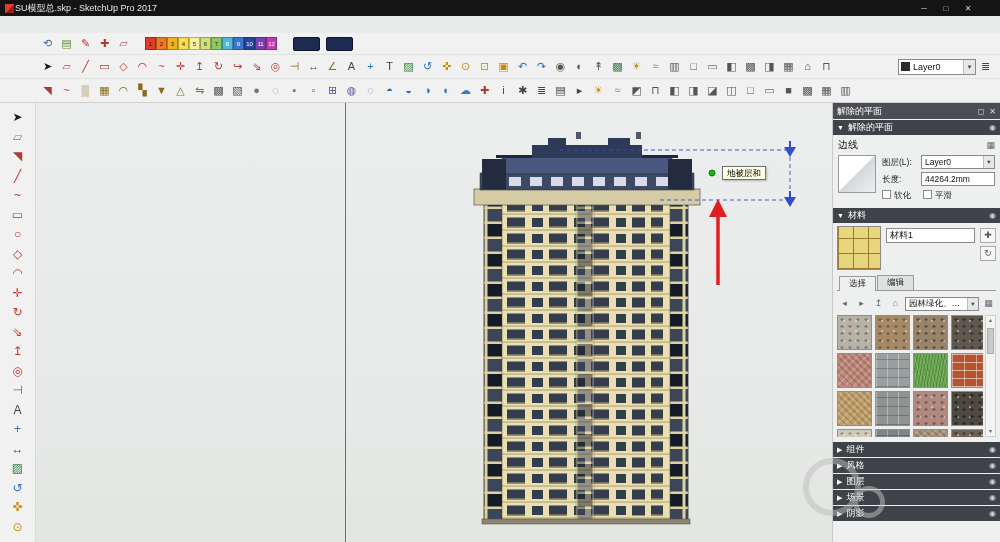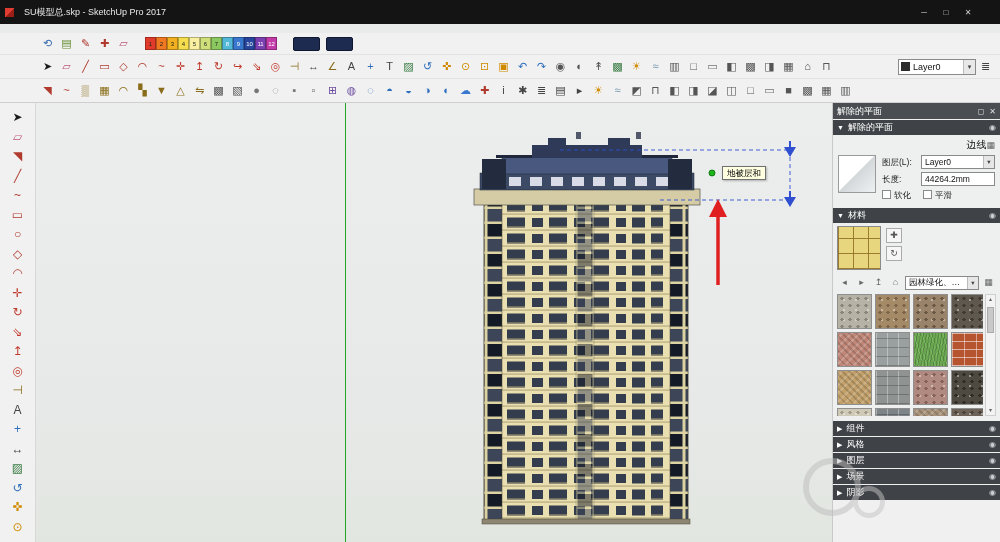--- a/index.html
+++ b/index.html
@@ -1,20 +1,20 @@
 <!DOCTYPE html>
 <html><head>
 <meta charset="utf-8">
 <style>
   *{box-sizing:border-box;margin:0;padding:0}
   html,body{width:1000px;height:542px}
   body{position:relative;font-family:"Liberation Sans","DejaVu Sans",sans-serif;background:#e9eaea;overflow:hidden}
   #app{position:absolute;inset:0;overflow:hidden}
 
-  .titlebar{position:absolute;left:0;top:0;right:0;height:24px;background:#141414;display:flex;align-items:center;padding:0 5px;color:#e8e8e8;font-size:9px;gap:10px;z-index:10}
+  .titlebar{position:absolute;left:0;top:0;right:0;height:16px;background:#141414;display:flex;align-items:center;padding:0 5px;color:#e8e8e8;font-size:9px;gap:1px;z-index:10}
   .applogo{width:9px;height:9px;background:linear-gradient(135deg,#e03c31 50%,#9c1f17 50%);flex:0 0 auto}
   .wctrl{margin-left:auto;display:flex;margin-right:16px}
   .wctrl span{width:22px;text-align:center;font-size:8px;color:#cfcfcf;cursor:pointer}
 
   .menubar{position:absolute;left:0;top:16px;right:0;height:17px;background:#f3f3f3;border-bottom:1px solid #dcdcdc;display:flex;align-items:center;padding-left:3px;font-size:9.5px;color:#1a1a1a;z-index:10}
   .mitem{padding:0 6px;line-height:17px;cursor:default}
 
   .tbar{position:absolute;left:0;right:0;background:#f1f1f1;display:flex;align-items:center;z-index:9}
   .tb1{top:33px;height:22px;border-bottom:1px solid #e2e2e2;padding-left:38px}
   .tb2{top:55px;height:24px;border-bottom:1px solid #e2e2e2;padding-left:38px;padding-right:5px}
@@ -41,21 +41,21 @@
 
   .rpanel{position:absolute;left:832px;top:103px;right:0;bottom:0;background:#f0f0f0;border-left:1px solid #c9c9c9;display:flex;flex-direction:column;font-size:9px;z-index:9}
   .trayhead{height:16px;background:#4a4e52;color:#fff;display:flex;align-items:center;padding:0 4px;flex:0 0 auto}
   .trayhead .ticons{margin-left:auto;display:flex;gap:5px;color:#ddd;font-size:8px}
   .trayhead .ticons span{cursor:pointer}
   .sech{height:15px;background:#3f4347;color:#fff;display:flex;align-items:center;padding:0 4px;margin-top:1px;cursor:pointer;flex:0 0 auto}
   .sech .tri{font-style:normal;font-size:7px;margin-right:4px}
   .sech .pin{margin-left:auto;font-style:normal;font-size:8px;color:#cdd1d5;cursor:pointer}
 
   .entity{background:#eef0f0;padding:3px 5px 5px;flex:0 0 auto}
-  .entrow1{display:flex;justify-content:flex-end;align-items:center}
+  .entrow1{display:flex;justify-content:space-between;align-items:center}
   .entkind{font-size:10px;color:#111}
   .entbtn{font-size:9px;color:#666;cursor:pointer}
   .entbody{display:flex;gap:6px;margin-top:3px}
   .entthumb{width:38px;height:38px;border:1px solid #9a9a9a;background:linear-gradient(135deg,#ffffff 0 48%,#d3d8db 50%,#eef1f3);flex:0 0 auto}
   .fields{flex:1}
   .frow{display:flex;align-items:flex-end;margin-bottom:3px;gap:3px}
   .frow label{width:36px;font-size:8.5px;color:#222;flex:0 0 auto}
   .sel{flex:1;background:#fff;border:1px solid #898989;height:14px;display:flex;align-items:center;font-size:8.5px;padding-left:3px;color:#111;cursor:pointer;min-width:0}
   .sel span{overflow:hidden;text-overflow:ellipsis;white-space:nowrap}
   .sel i{margin-left:auto;font-style:normal;width:11px;background:#e6e6e6;border-left:1px solid #bbb;font-size:6.5px;text-align:center;height:12px;line-height:12px;color:#444;flex:0 0 auto}
@@ -385,24 +385,31 @@
     </div>
 
     <div class="sech">
       <i class="tri">▼</i>
       <span>材料</span>
       <em class="pin">◉</em>
     </div>
     <div class="mats">
       <div class="mtop">
         <div class="mthumb"></div>
+        <div class="mmid">
+          <div class="mname">材料1</div>
+        </div>
         <div class="mside">
           <span class="sbtn">✚</span>
           <span class="sbtn">↻</span>
         </div>
+      </div>
+      <div class="mtabs">
+        <span class="mtab act">选择</span>
+        <span class="mtab">编辑</span>
       </div>
       <div class="mnav">
         <span class="nbtn">◂</span>
         <span class="nbtn">▸</span>
         <span class="nbtn">↥</span>
         <span class="nbtn">⌂</span>
         <div class="sel">
           <span>园林绿化、地被层和...</span>
           <i>▾</i>
         </div>

